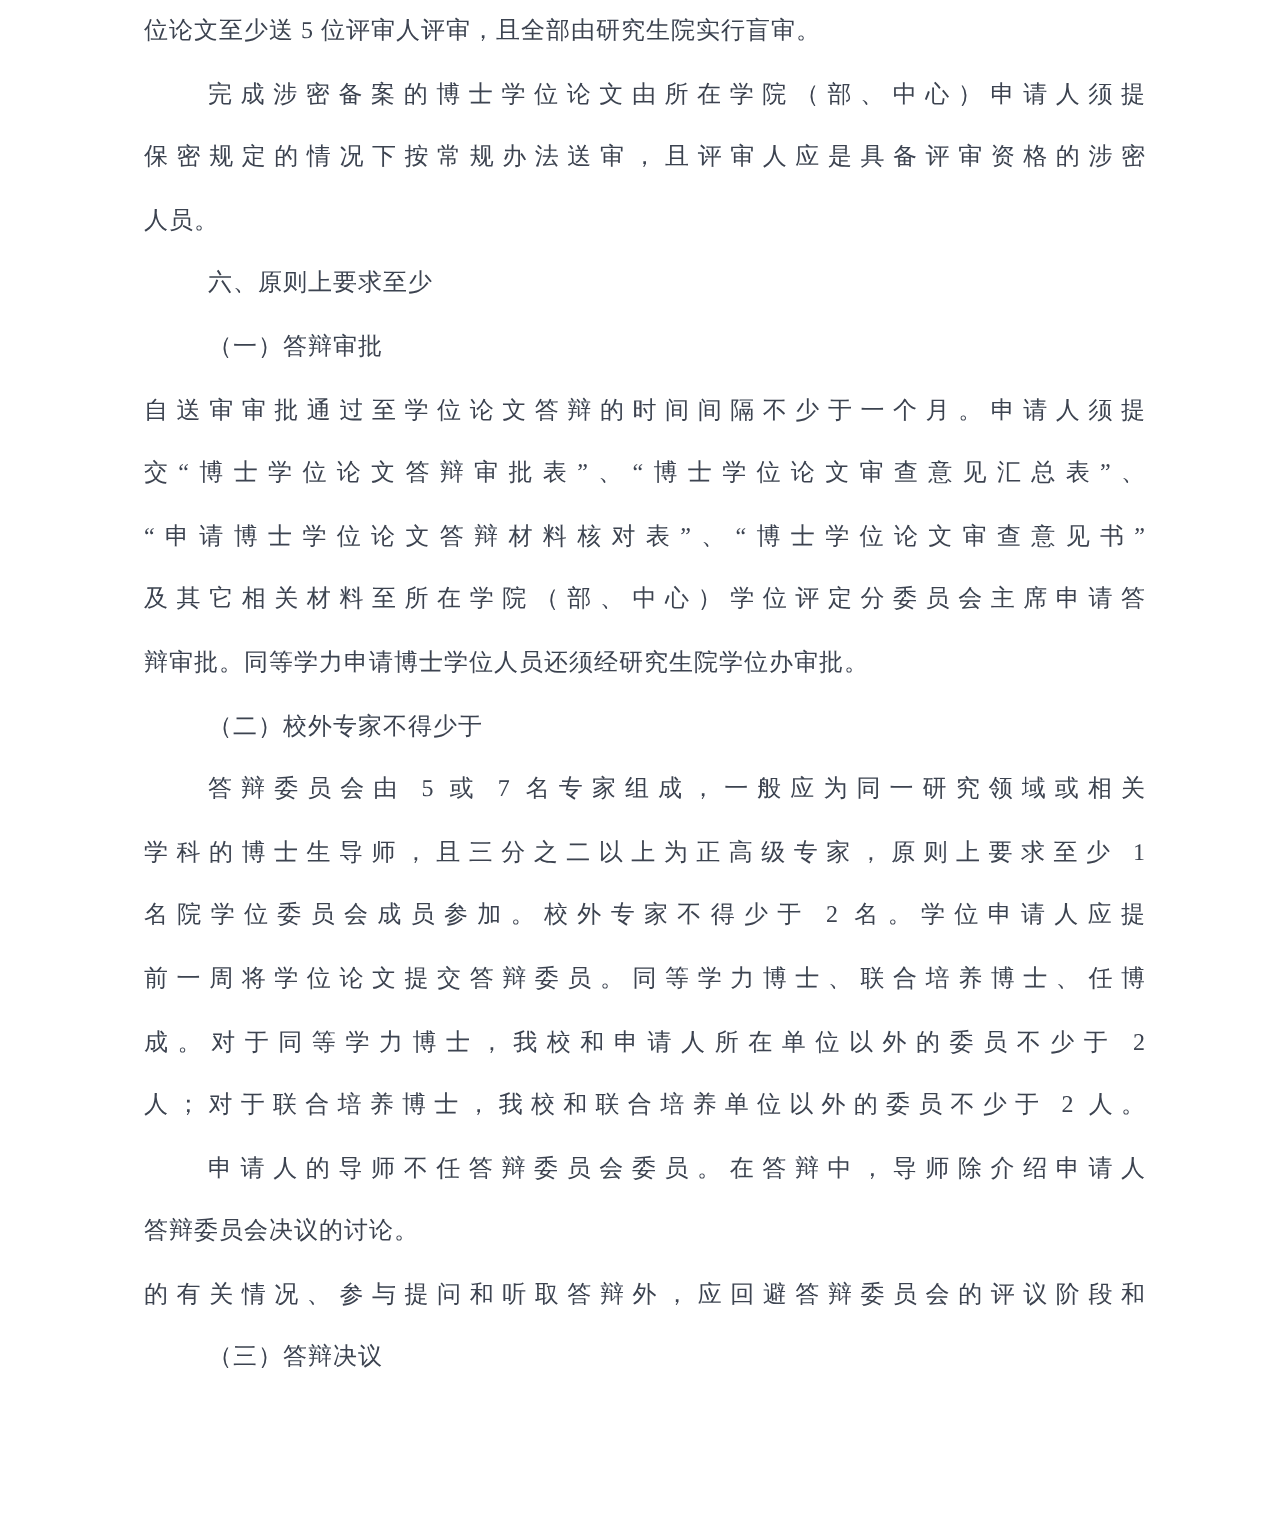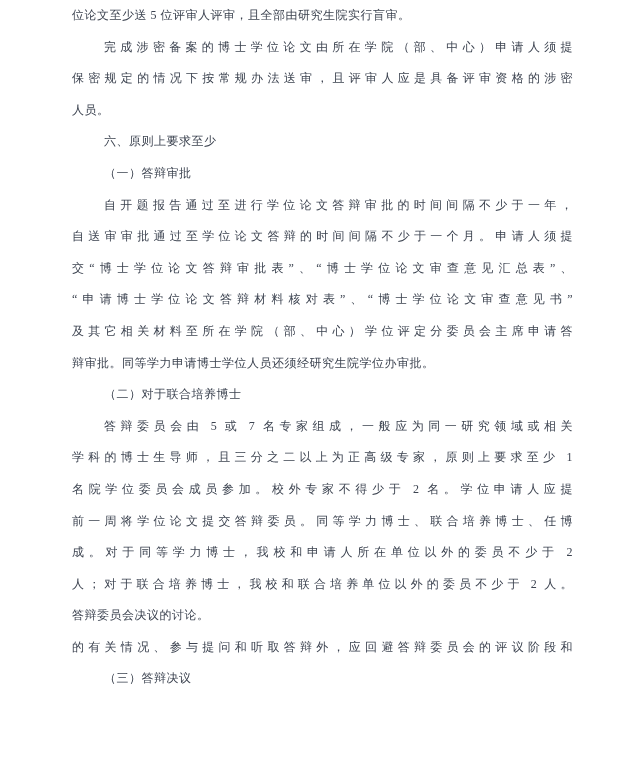--- a/index.html
+++ b/index.html
@@ -51,30 +51,30 @@
 <body>
 
 <div class="page">
   <div class="text-block" id="lines-container">
       <div class="line">位论文至少送 5 位评审人评审，且全部由研究生院实行盲审。</div>
       <div class="line indent fill">完成涉密备案的博士学位论文由所在学院（部、中心）申请人须提</div>
       <div class="line fill">保密规定的情况下按常规办法送审，且评审人应是具备评审资格的涉密</div>
       <div class="line">人员。</div>
       <div class="line indent">六、原则上要求至少</div>
       <div class="line indent">（一）答辩审批</div>
-      <div class="line indent fill">自开题报告通过至进行学位论文答辩审批的时间间隔不少于一年，</div>
       <div class="line fill">自送审审批通过至学位论文答辩的时间间隔不少于一个月。申请人须提</div>
       <div class="line fill">交“博士学位论文答辩审批表”、“博士学位论文审查意见汇总表”、</div>
       <div class="line fill">“申请博士学位论文答辩材料核对表”、“博士学位论文审查意见书”</div>
       <div class="line fill">及其它相关材料至所在学院（部、中心）学位评定分委员会主席申请答</div>
       <div class="line">辩审批。同等学力申请博士学位人员还须经研究生院学位办审批。</div>
-      <div class="line indent">（二）对于联合培养博士</div>
+      <div class="line indent">（二）校外专家不得少于</div>
       <div class="line indent fill">答辩委员会由 5 或 7 名专家组成，一般应为同一研究领域或相关</div>
       <div class="line fill">学科的博士生导师，且三分之二以上为正高级专家，原则上要求至少 1</div>
       <div class="line fill">名院学位委员会成员参加。校外专家不得少于 2 名。学位申请人应提</div>
       <div class="line fill">前一周将学位论文提交答辩委员。同等学力博士、联合培养博士、任博</div>
       <div class="line fill">成。对于同等学力博士，我校和申请人所在单位以外的委员不少于 2</div>
       <div class="line fill">人；对于联合培养博士，我校和联合培养单位以外的委员不少于 2 人。</div>
+      <div class="line indent fill">申请人的导师不任答辩委员会委员。在答辩中，导师除介绍申请人</div>
       <div class="line">答辩委员会决议的讨论。</div>
       <div class="line fill">的有关情况、参与提问和听取答辩外，应回避答辩委员会的评议阶段和</div>
       <div class="line indent">（三）答辩决议</div>
     </div>
 </div>
 
 </body></html>

